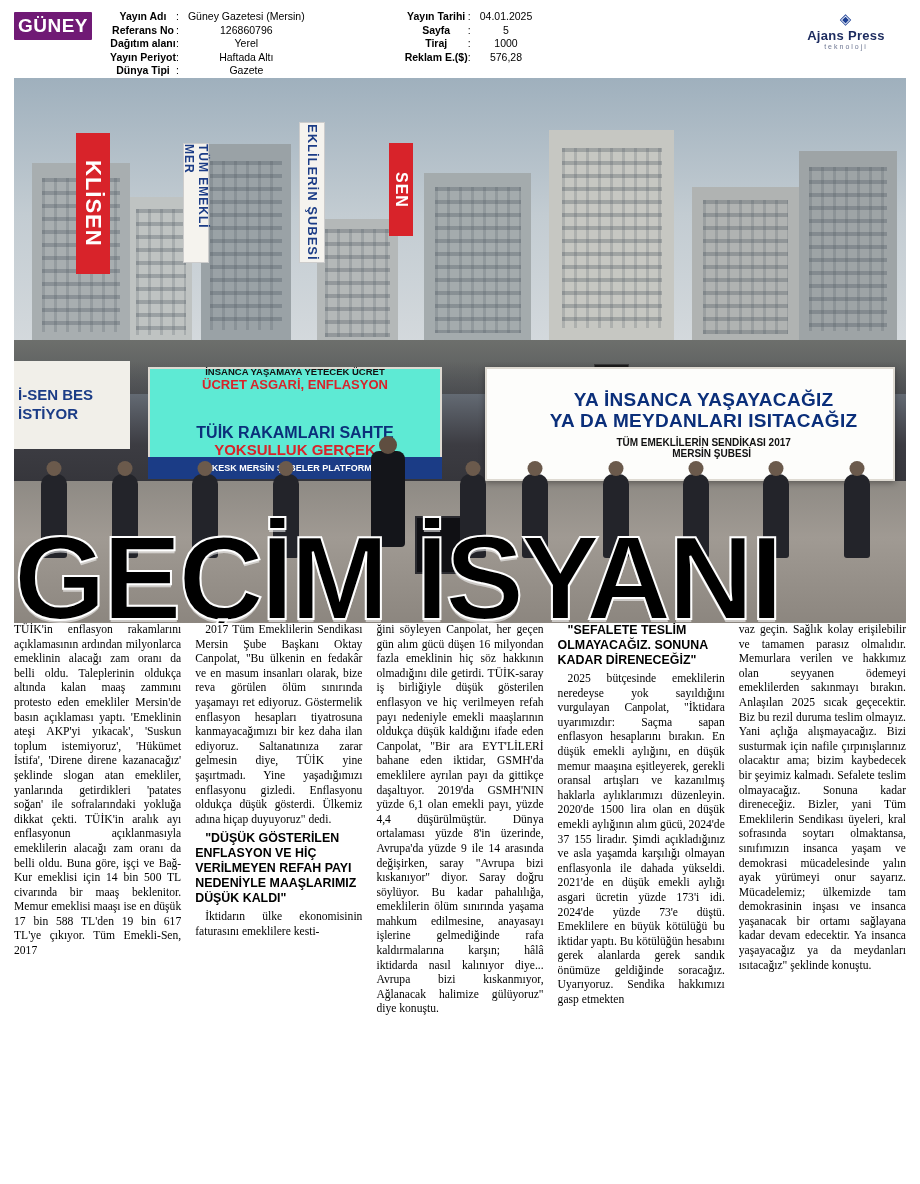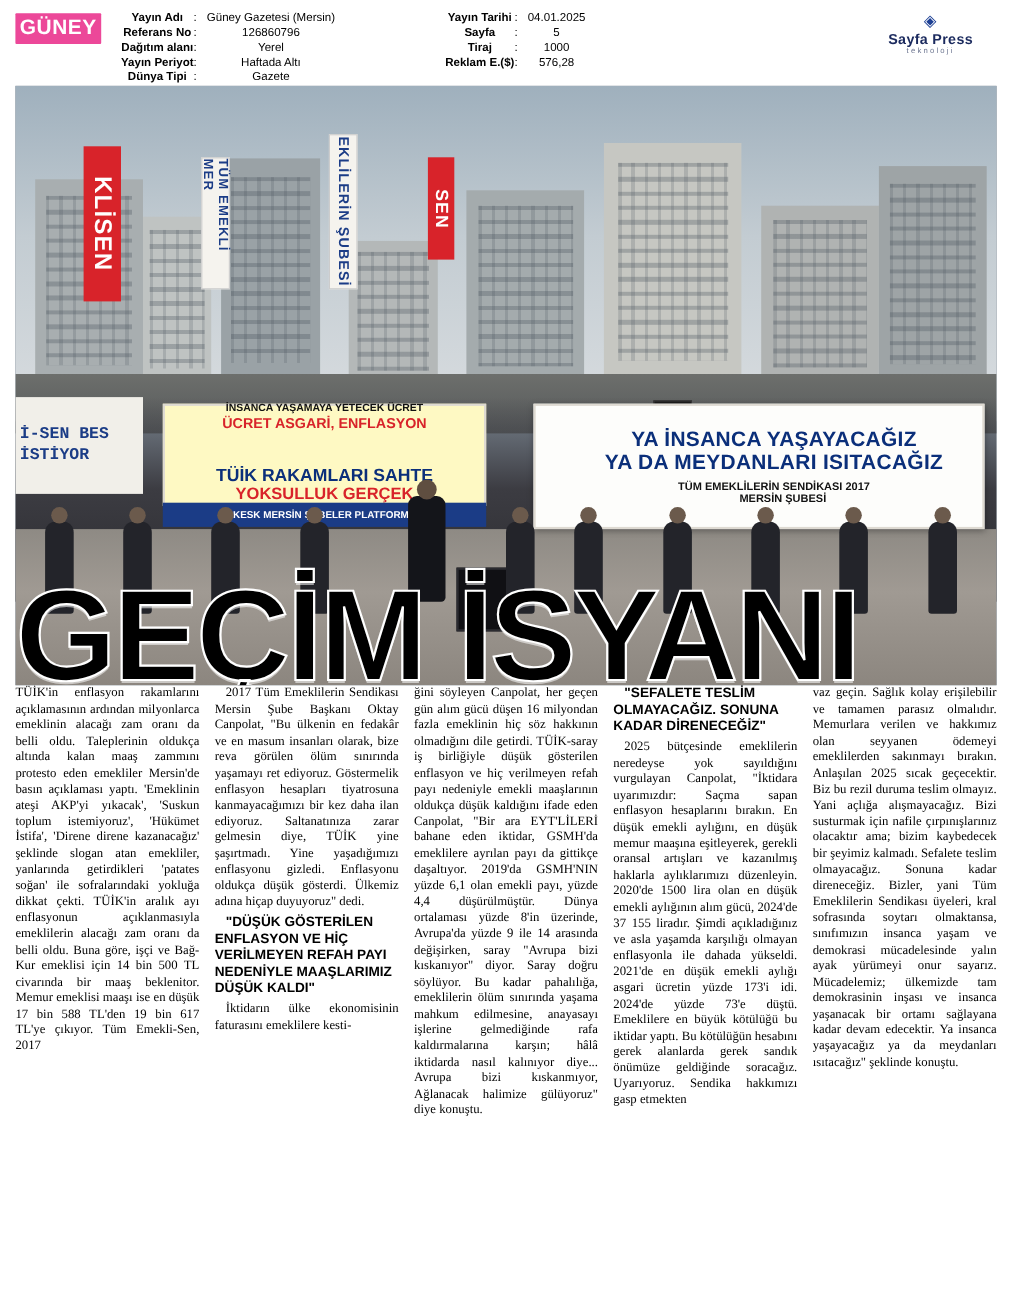--- a/index.html
+++ b/index.html
@@ -16,21 +16,21 @@
 
   
   .header {
     display: flex;
     align-items: flex-start;
     padding: 10px 0 8px 0;
     height: 78px;
   }
   .logo-box {
     width: 78px; height: 28px;
-    background: #ec4899;
+    background: #701a75;
     color: #fff;
     font-family: "Liberation Sans", sans-serif;
     font-weight: bold;
     font-size: 19px;
     letter-spacing: .5px;
     display: flex; align-items: center; justify-content: center;
     margin-right: 18px;
     margin-top: 2px;
     border-radius: 1px;
   }
@@ -114,21 +114,21 @@
   .banner-main{
     right: 1.2%; bottom: 26%; width: 46%; height: 21%;
     box-shadow: 0 2px 6px rgba(0,0,0,.35);
     padding-left: 27px;
   }
   .banner-main .ln1, .banner-main .ln2{ font-size:19px; color:#0b2f7a; letter-spacing:.3px; }
   .banner-main .ln3{ font-size:10px; color:#111; margin-top:6px;}
   .banner-main .ln4{ font-size:10px; color:#111;margin-left:16px;}
   .banner-left{
     left: 15%; bottom: 30%; width: 33%; height: 17%;
-    background:#fef9c3;
+    background:#5eead4;
   }
   .banner-left .l1{font-size:9.5px;color:#111;}
   .banner-left .l2{font-size:13px;color:#d8232a;}
   .banner-left .l3{font-size:16px;color:#0b2f7a;margin-top:32px;}
   .banner-left .l4{font-size:15px;color:#d8232a;}
   .kesk-strip{
     position:absolute; left:15%; bottom:26.5%; width:33%; height:4%;
     background:#1b3c86; color:#fff; font-family:"Liberation Sans",sans-serif;
     font-size:9px; font-weight:bold; display:flex;align-items:center;justify-content:center;
   }
@@ -140,21 +140,21 @@
   .vb-red{ background:#d8232a; color:#fff; }
   .vb-white{ background:#f5f3ee; color:#1b3c86; border:1px solid #ccc;}
   .speaker{
     position:absolute; left:40%; bottom:14%; width:34px; height:96px;
     background:#14151a; border-radius:8px 8px 4px 4px;
   }
   .speaker::before{content:"";position:absolute;top:-15px;left:50%;transform:translateX(-50%);width:18px;height:18px;border-radius:50%;background:#5f4e40;}
   .amp{ position:absolute; left:45%; bottom:9%; width:52px; height:58px; background:#101014; border:2px solid #2b2b30;}
   .left-white-banner{
     position:absolute; left:0; bottom:32%; width:13%; height:16%;
-    background:#f1efe9; color:#1b3c86; font-family:Liberation Mono, monospace;
+    background:#f1efe9; color:#1b3c86; font-family:Liberation Sans, sans-serif;
     font-weight:bold; font-size:15px; display:flex;flex-direction:column;
     align-items:flex-start;justify-content:center; padding-left:4px; line-height:1.25;
   }
 
   
   .masthead{
     position:absolute; left:0; right:0; bottom:-6px;
     text-align:left;
     font-family:"Liberation Sans", sans-serif;
     font-weight:bold;
@@ -243,21 +243,21 @@
           <div class="meta-row">04.01.2025</div>
           <div class="meta-row">5</div>
           <div class="meta-row">1000</div>
           <div class="meta-row">576,28</div>
         </div>
       </div>
     </div>
 
     <div class="ajans">
       <div class="ap-mark">◈</div>
-      <div class="ap-name">Sayfa Press</div>
+      <div class="ap-name">Ajans Press</div>
       <div class="ap-sub">teknoloji</div>
     </div>
   </div>
 
   <div class="photo-wrap">
     <div class="sky"></div>
 
     <div class="bldg-row">
       <div class="bldg b1"></div>
       <div class="bldg b2"></div>

